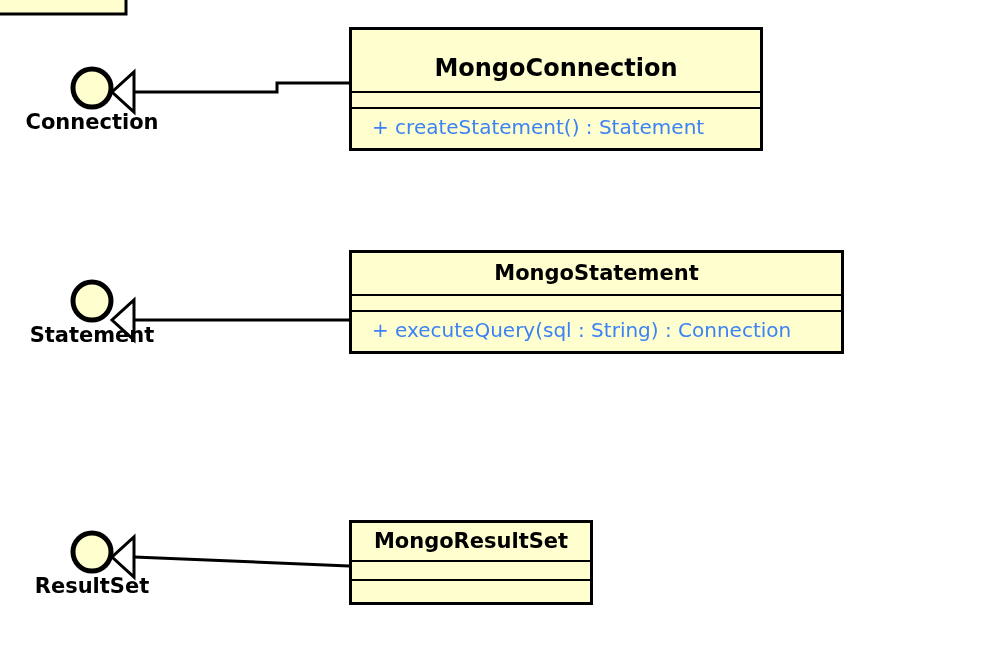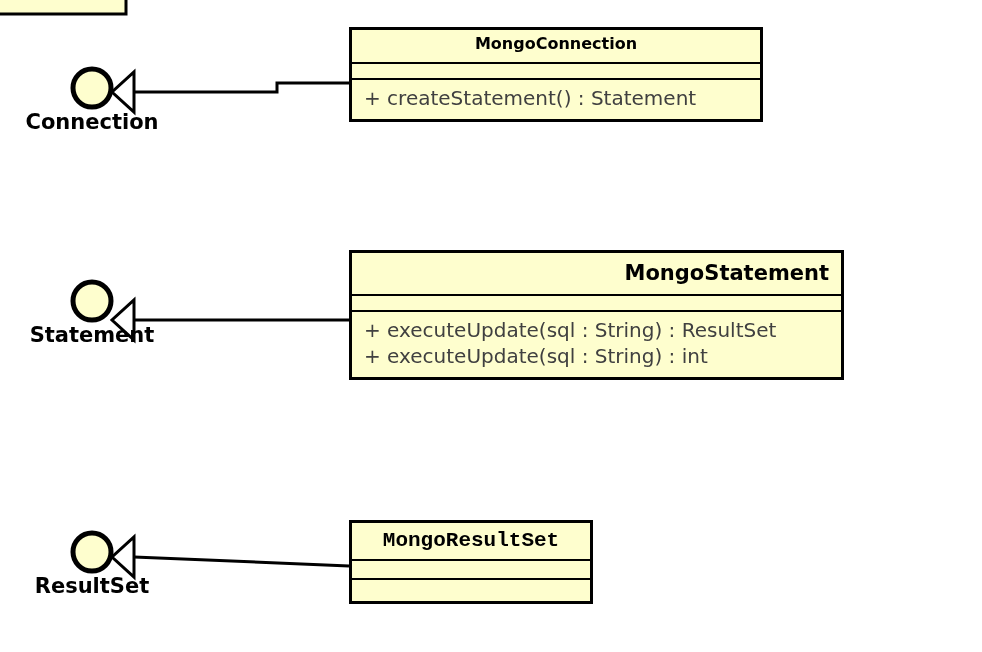--- a/index.html
+++ b/index.html
@@ -43,40 +43,41 @@
     border-top: 2px solid #000000;
   }
   .uml-compartment {
     box-sizing: border-box;
     padding: 2px 10px 3px 10px;
   }
   .uml-compartment.empty {
     padding: 0;
   }
   .uml-member {
-    color: #404040;
+    color: #3b82f6;
     white-space: nowrap;
     line-height: 1.30;
+    margin-left: 8px;
   }
 
   
   #class-mongoconnection { left: 349px; top: 27px; width: 414px; }
-  #class-mongoconnection .uml-name { font-size: 16px; padding: 4px 12px 9px 12px; }
+  #class-mongoconnection .uml-name { font-size: 24px; padding: 24px 12px 9px 12px; }
   #class-mongoconnection .uml-compartment.empty { height: 14px; }
   #class-mongoconnection .uml-compartment.methods { padding: 5px 12px 8px 12px; }
   #class-mongoconnection .uml-member { font-size: 20px; }
 
   #class-mongostatement { left: 349px; top: 250px; width: 495px; }
-  #class-mongostatement .uml-name { font-size: 21px; padding: 8px 12px 9px 12px; text-align: right; }
+  #class-mongostatement .uml-name { font-size: 21px; padding: 8px 12px 9px 12px; }
   #class-mongostatement .uml-compartment.empty { height: 14px; }
   #class-mongostatement .uml-compartment.methods { padding: 5px 12px 8px 12px; }
   #class-mongostatement .uml-member { font-size: 20px; }
 
   #class-mongoresultset { left: 349px; top: 520px; width: 244px; }
-  #class-mongoresultset .uml-name { font-size: 21px; padding: 6px 12px 7px 12px; font-family: Liberation Mono, monospace; }
+  #class-mongoresultset .uml-name { font-size: 21px; padding: 6px 12px 7px 12px; }
   #class-mongoresultset .uml-compartment.empty { height: 17px; }
   #class-mongoresultset .uml-compartment.empty.second { height: 21px; }
 
   
   .lollipop {
     position: absolute;
   }
   .lollipop-label {
     position: absolute;
     text-align: center;
@@ -157,22 +158,21 @@
     <div class="uml-member">+ createStatement() : Statement</div>
   </div>
 </div>
 
 <div class="uml-class" id="class-mongostatement">
   <div class="uml-name">MongoStatement</div>
   <div class="uml-divider"></div>
   <div class="uml-compartment empty"></div>
   <div class="uml-divider"></div>
   <div class="uml-compartment methods">
-    <div class="uml-member">+ executeUpdate(sql : String) : ResultSet</div>
-    <div class="uml-member">+ executeUpdate(sql : String) : int</div>
+    <div class="uml-member">+ executeQuery(sql : String) : Connection</div>
   </div>
 </div>
 
 <div class="uml-class" id="class-mongoresultset">
   <div class="uml-name">MongoResultSet</div>
   <div class="uml-divider"></div>
   <div class="uml-compartment empty"></div>
   <div class="uml-divider"></div>
   <div class="uml-compartment empty second"></div>
 </div>

